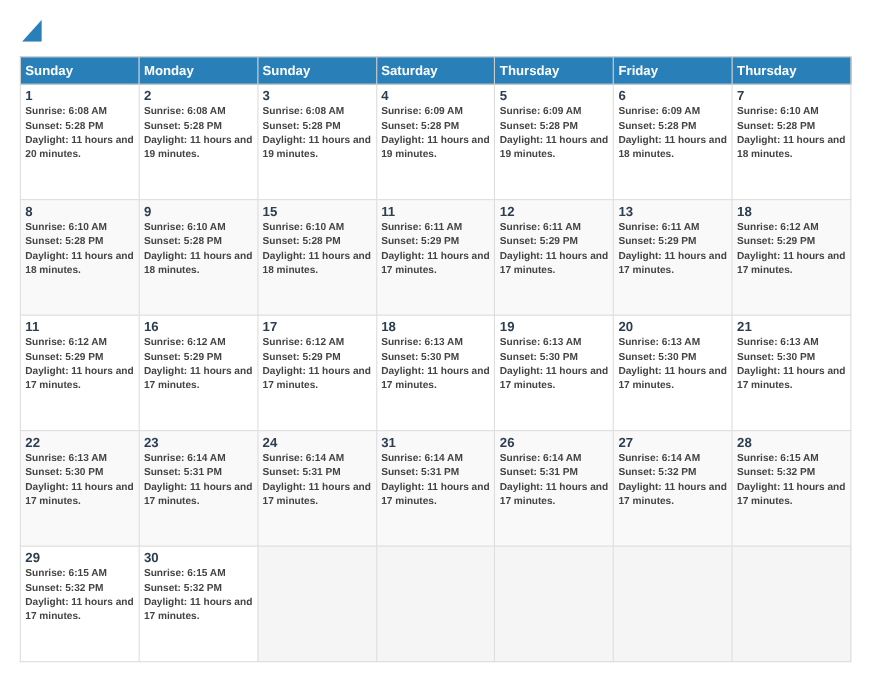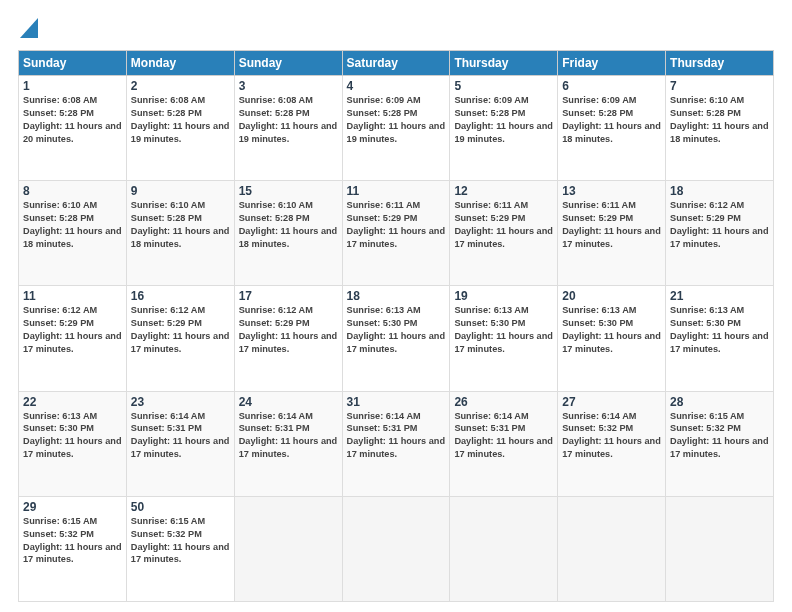--- a/index.html
+++ b/index.html
@@ -253,21 +253,21 @@
               <span class="day-num">28</span>
               <div class="day-info">Sunrise: 6:15 AM<br>Sunset: 5:32 PM<br>Daylight: 11 hours and 17 minutes.</div>
             </td>
           </tr>
           <tr>
             <td>
               <span class="day-num">29</span>
               <div class="day-info">Sunrise: 6:15 AM<br>Sunset: 5:32 PM<br>Daylight: 11 hours and 17 minutes.</div>
             </td>
             <td>
-              <span class="day-num">50</span>
+              <span class="day-num">30</span>
               <div class="day-info">Sunrise: 6:15 AM<br>Sunset: 5:32 PM<br>Daylight: 11 hours and 17 minutes.</div>
             </td>
             <td class="empty-cell"></td>
             <td class="empty-cell"></td>
             <td class="empty-cell"></td>
             <td class="empty-cell"></td>
             <td class="empty-cell"></td>
           </tr>
         </tbody>
     </table>

